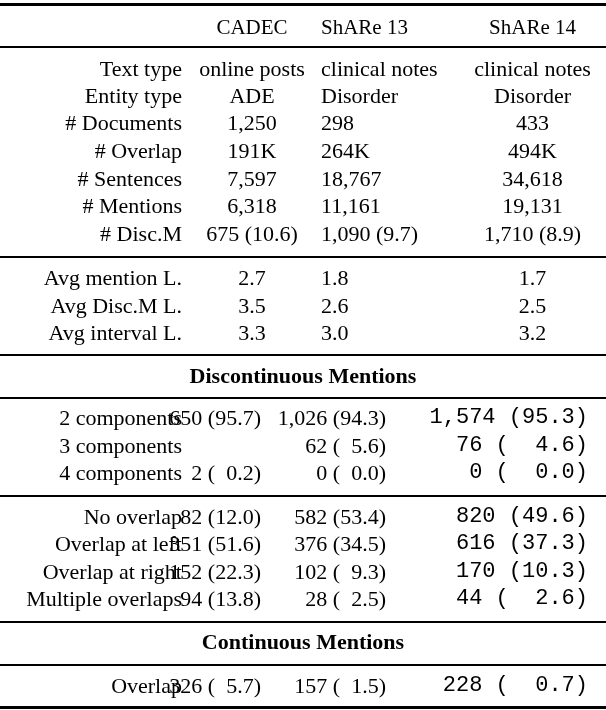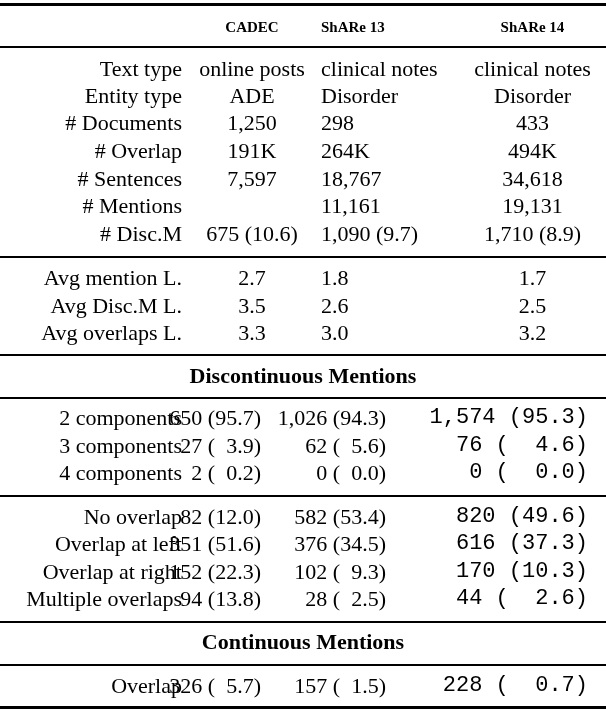--- a/index.html
+++ b/index.html
@@ -10,21 +10,21 @@
   .thin { height: 2px; }
   .row { position: absolute; left: 0; width: 606px; height: 28px; font-size: 22px; line-height: 28px; }
   .row > span { position: absolute; top: 0; white-space: pre; }
   .lbl { right: 424px; text-align: right; }
   .c1 { left: 183px; width: 138px; text-align: center; }
   .c2 { left: 321px; width: 138px; }
   .c3 { left: 459px; width: 147px; text-align: center; }
   .r1 { right: 345px; text-align: center; }
   .r2 { right: 220px; text-align: right; }
   .r3 { right: 80px; text-align: right; font-family: Liberation Mono, monospace; }
-  .hdr { font-weight: bold; font-size: 15px; }
+  .hdr { font-weight: normal; font-size: 21px; }
   .section { position: absolute; left: 0; width: 606px; text-align: center; font-weight: bold; font-size: 22px; line-height: 28px; }
 </style>
 </head>
 <body>
 
 <div>
 
   <div class="rule thick" style="top:3px"></div>
 
   <div class="row" style="top:10px;height:34px;line-height:34px">
@@ -60,20 +60,21 @@
     <span class="c3">494K</span>
   </div>
   <div class="row" style="top:165px">
     <span class="lbl"># Sentences</span>
     <span class="c1">7,597</span>
     <span class="c2">18,767</span>
     <span class="c3">34,618</span>
   </div>
   <div class="row" style="top:192px">
     <span class="lbl"># Mentions</span>
+    <span class="c1">6,318</span>
     <span class="c2">11,161</span>
     <span class="c3">19,131</span>
   </div>
   <div class="row" style="top:220px">
     <span class="lbl"># Disc.M</span>
     <span class="c1">675 (10.6)</span>
     <span class="c2">1,090 (9.7)</span>
     <span class="c3">1,710 (8.9)</span>
   </div>
 
@@ -85,41 +86,40 @@
     <span class="c2">1.8</span>
     <span class="c3">1.7</span>
   </div>
   <div class="row" style="top:292px">
     <span class="lbl">Avg Disc.M L.</span>
     <span class="c1">3.5</span>
     <span class="c2">2.6</span>
     <span class="c3">2.5</span>
   </div>
   <div class="row" style="top:319px">
-    <span class="lbl">Avg overlaps L.</span>
+    <span class="lbl">Avg interval L.</span>
     <span class="c1">3.3</span>
     <span class="c2">3.0</span>
     <span class="c3">3.2</span>
   </div>
 
   <div class="rule thin" style="top:354px"></div>
 
   <div class="section" style="top:362px">Discontinuous Mentions</div>
 
   <div class="rule thin" style="top:397px"></div>
 
   <div class="row" style="top:404px">
     <span class="lbl">2 components</span>
     <span class="r1">650 (95.7)</span>
     <span class="r2">1,026 (94.3)</span>
     <span class="r3" style="right:18px">1,574 (95.3)</span>
   </div>
   <div class="row" style="top:432px">
     <span class="lbl">3 components</span>
-    <span class="r1">27 (  3.9)</span>
     <span class="r2">62 (  5.6)</span>
     <span class="r3" style="right:18px">76 (  4.6)</span>
   </div>
   <div class="row" style="top:459px">
     <span class="lbl">4 components</span>
     <span class="r1">2 (  0.2)</span>
     <span class="r2">0 (  0.0)</span>
     <span class="r3" style="right:18px">0 (  0.0)</span>
   </div>
 

